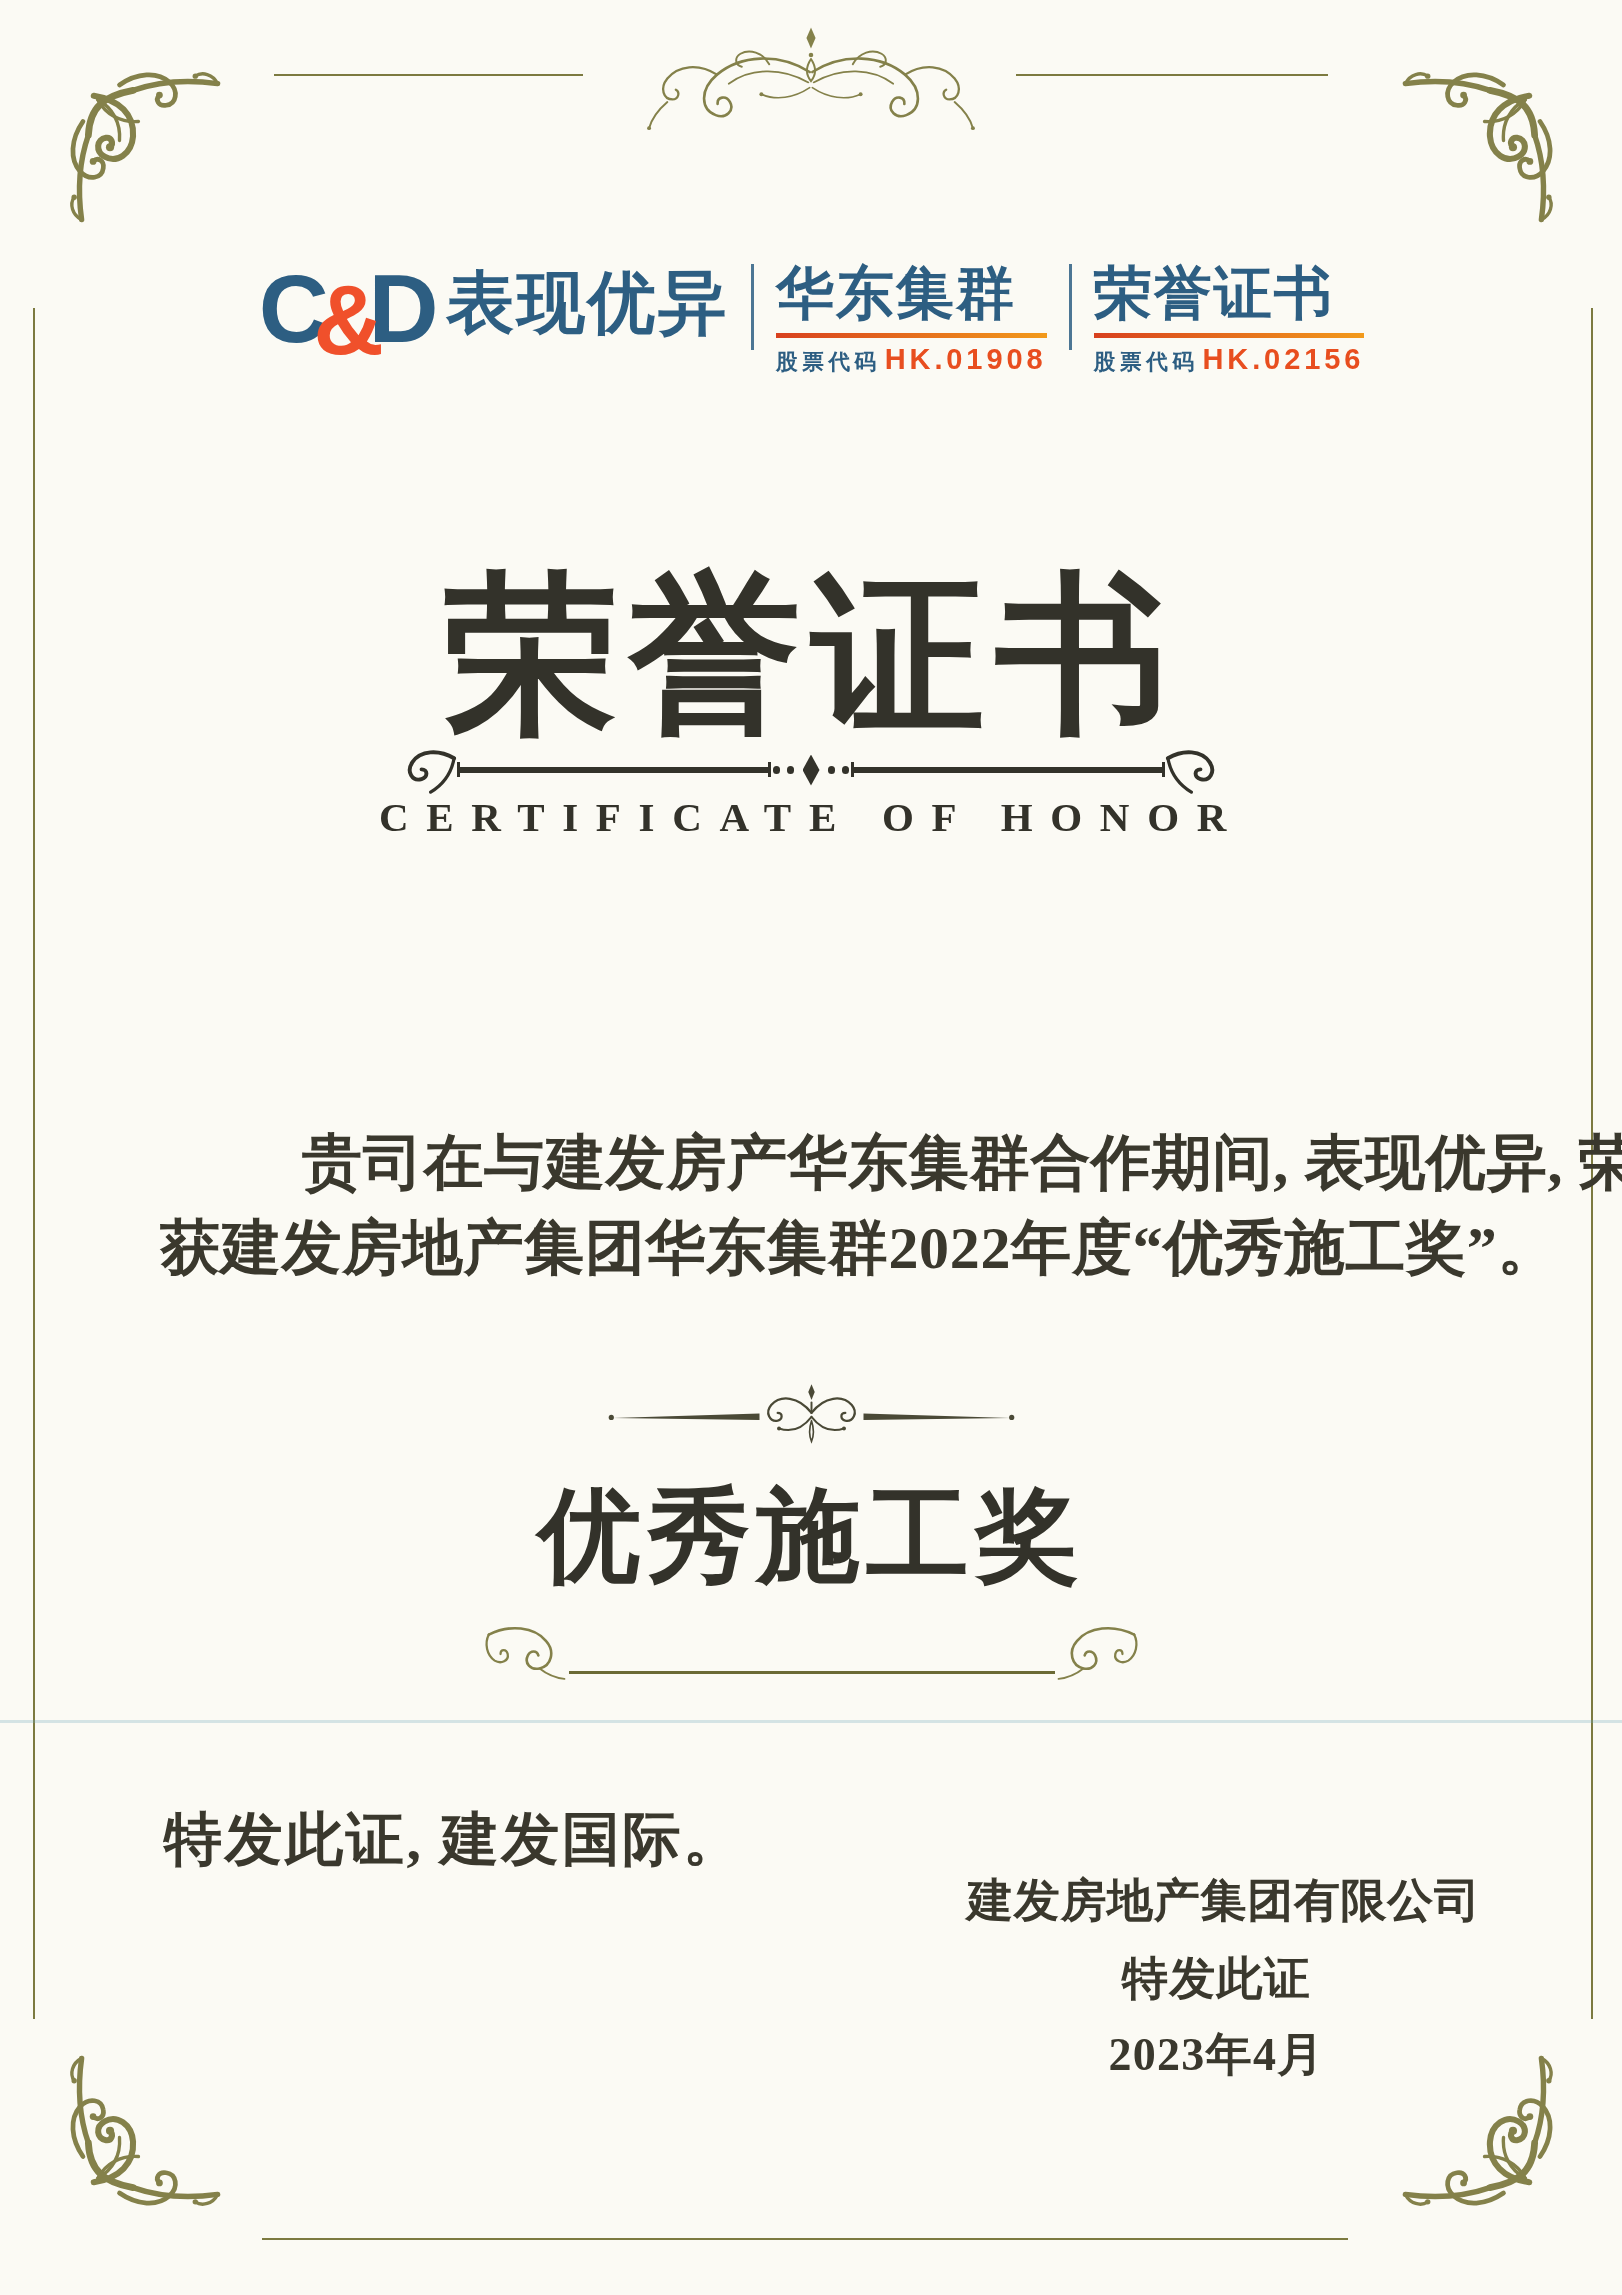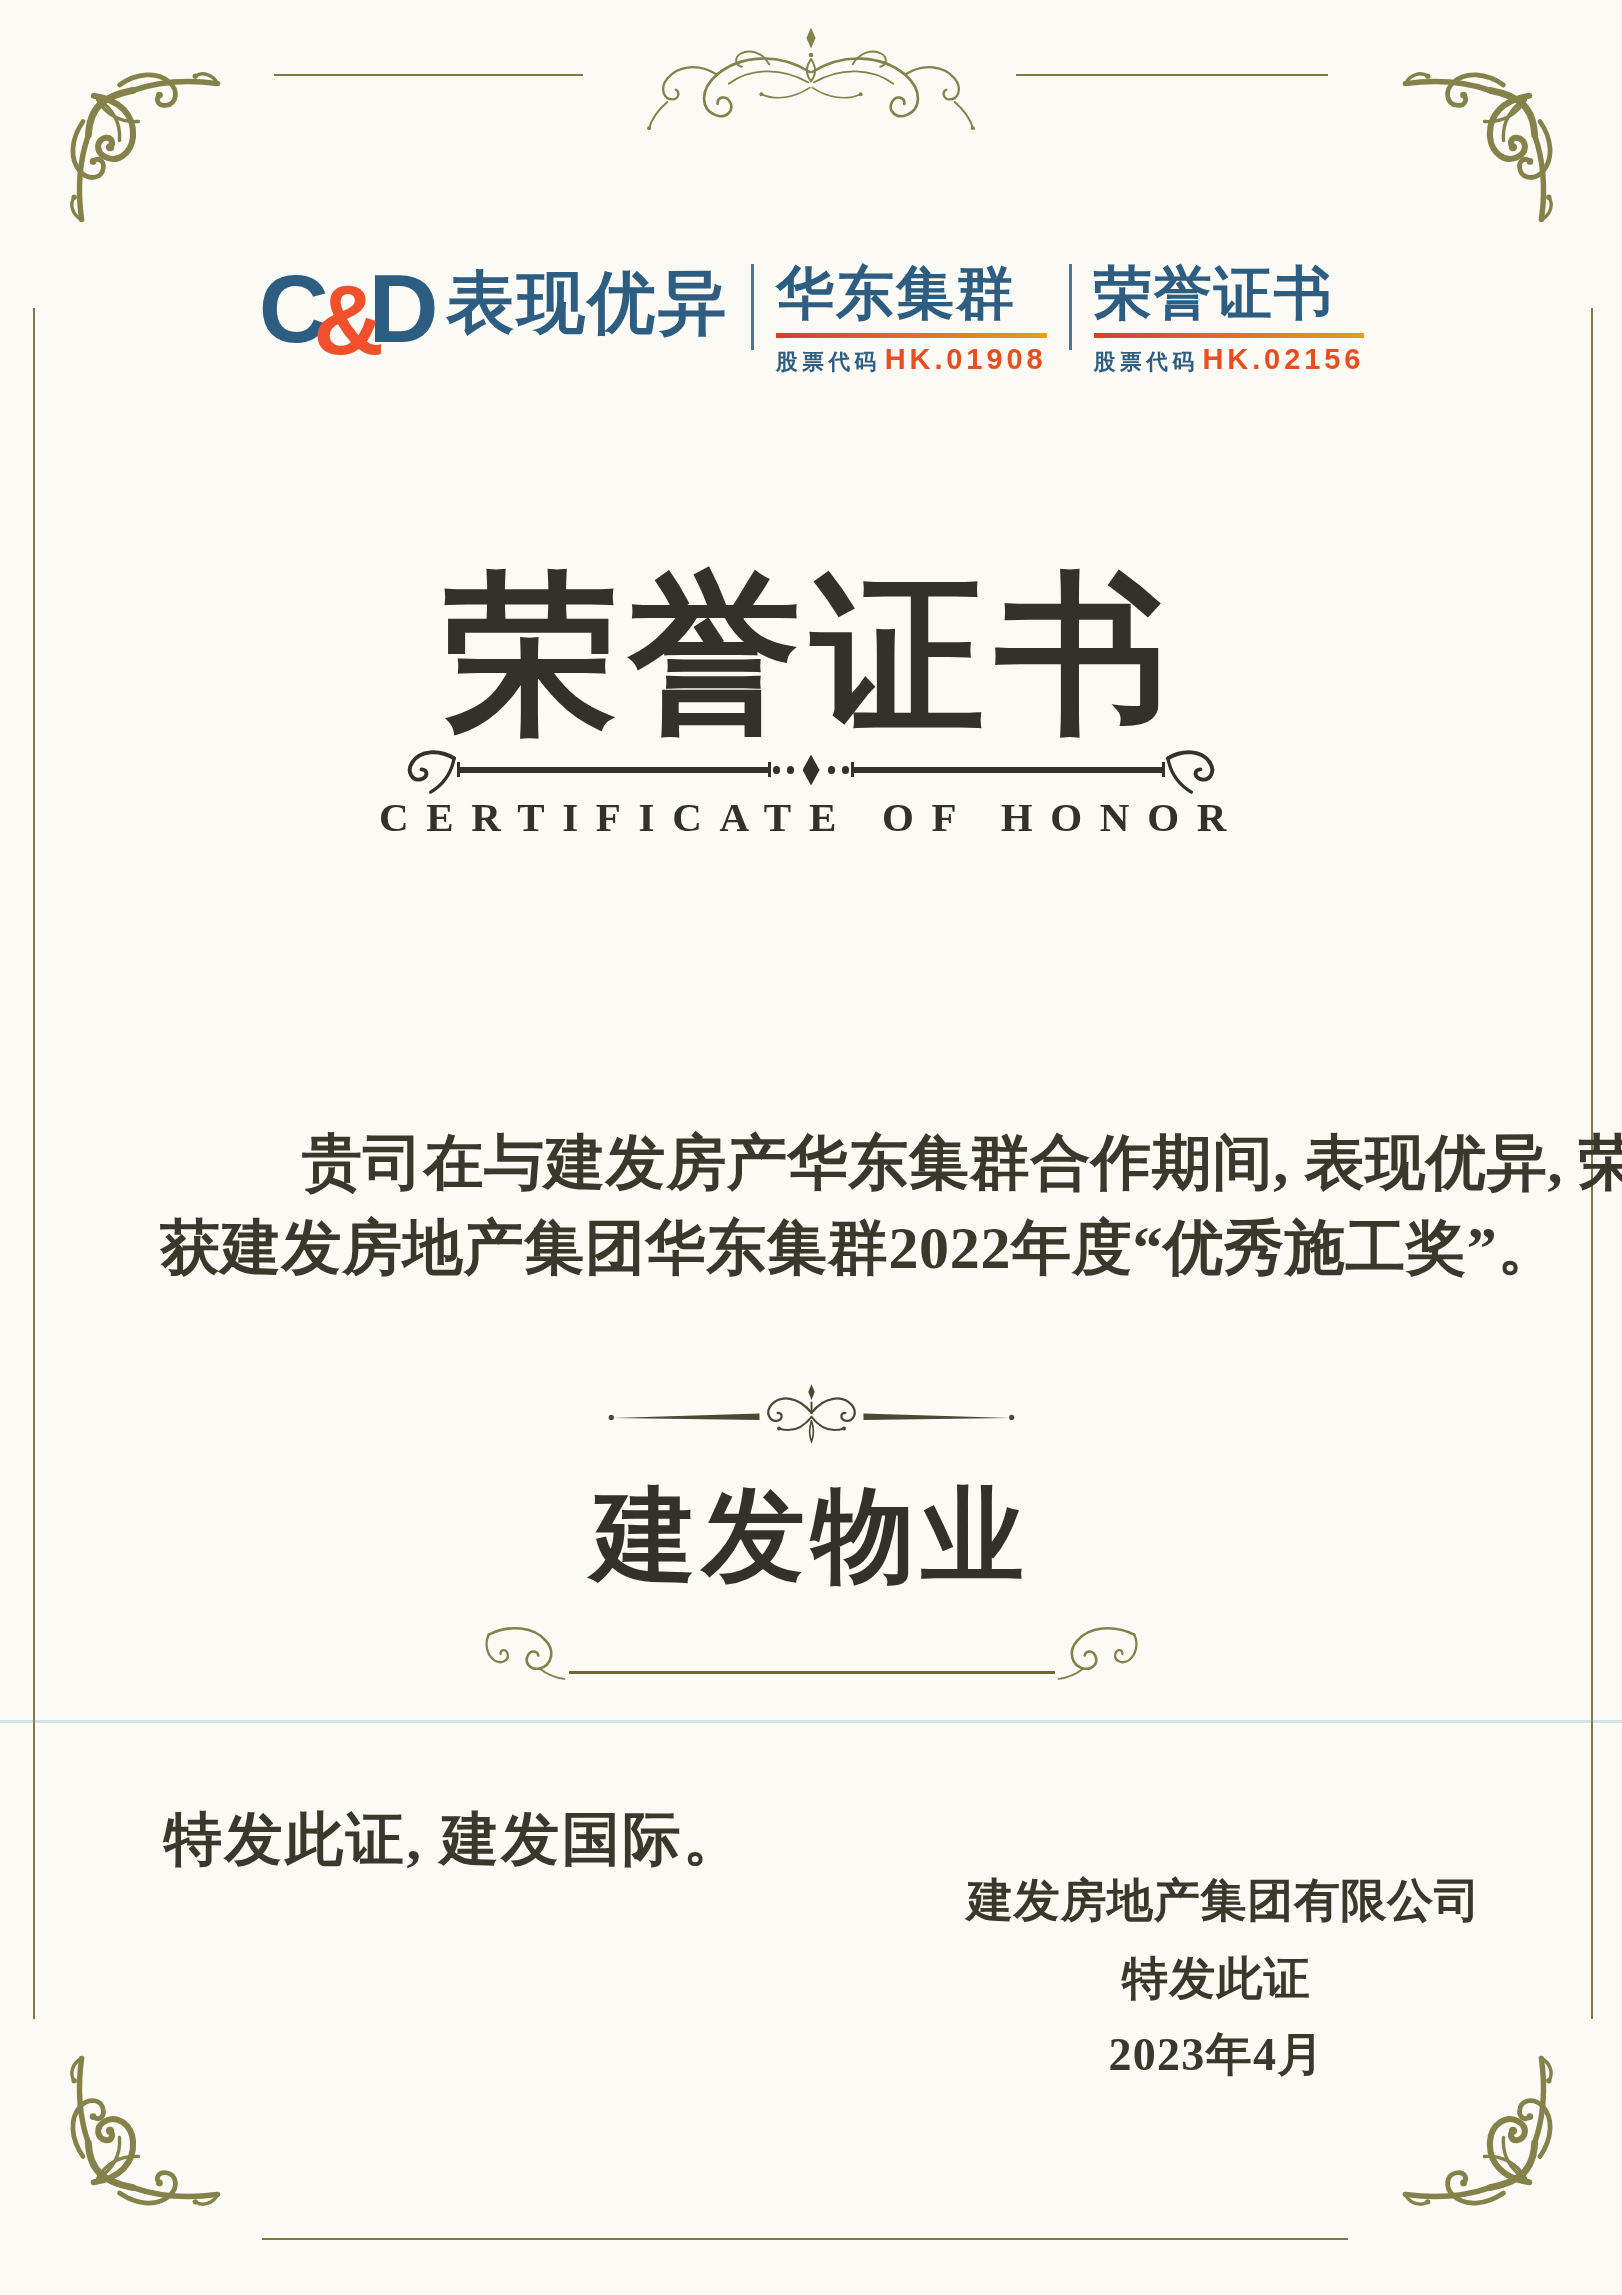--- a/index.html
+++ b/index.html
@@ -266,21 +266,21 @@
       <path stroke-width="3.5" d="M320,46 C300,20 272,18 258,34 C248,46 256,60 268,58 C276,56 276,46 268,46"></path>
       <path stroke-width="3.5" d="M320,46 C340,20 368,18 382,34 C392,46 384,60 372,58 C364,56 364,46 372,46"></path>
       <path stroke-width="3" d="M320,52 C306,70 288,76 270,70"></path>
       <path stroke-width="3" d="M320,52 C334,70 352,76 370,70"></path>
       <circle fill="#4a4936" stroke="none" cx="270" cy="70" r="3"></circle>
       <circle fill="#4a4936" stroke="none" cx="370" cy="70" r="3"></circle>
       <path stroke-width="2.5" d="M320,58 C316,70 316,80 320,90 C324,80 324,70 320,58"></path>
     </g>
   </svg>
 
-  <div class="award-name">建发物业</div>
+  <div class="award-name">优秀施工奖</div>
 
   <div class="sign-row">
     <svg class="sign-curl" viewBox="0 0 132 96">
         <use href="#sign-curl-g"></use>
       </svg>
     <div class="sign-line"></div>
     <svg class="sign-curl r" viewBox="0 0 132 96">
         <use href="#sign-curl-g"></use>
       </svg>
   </div>

